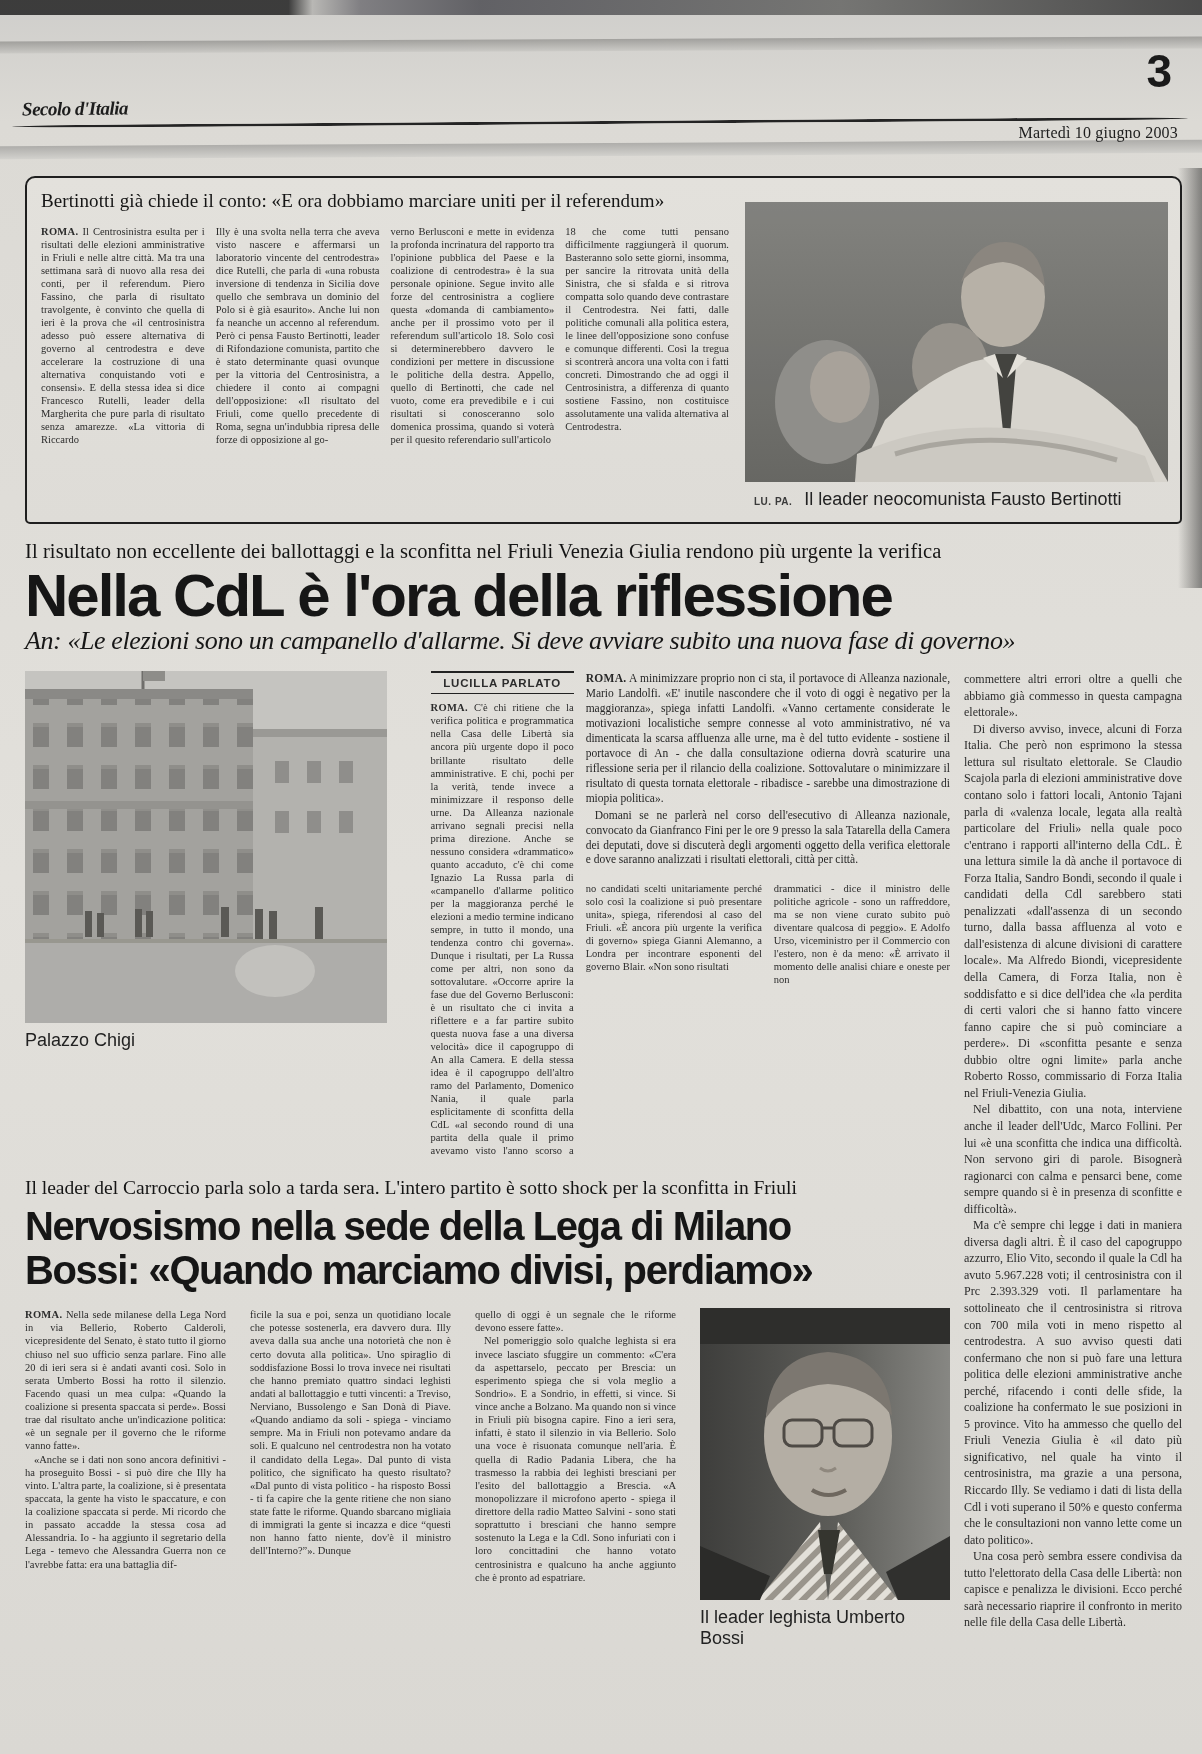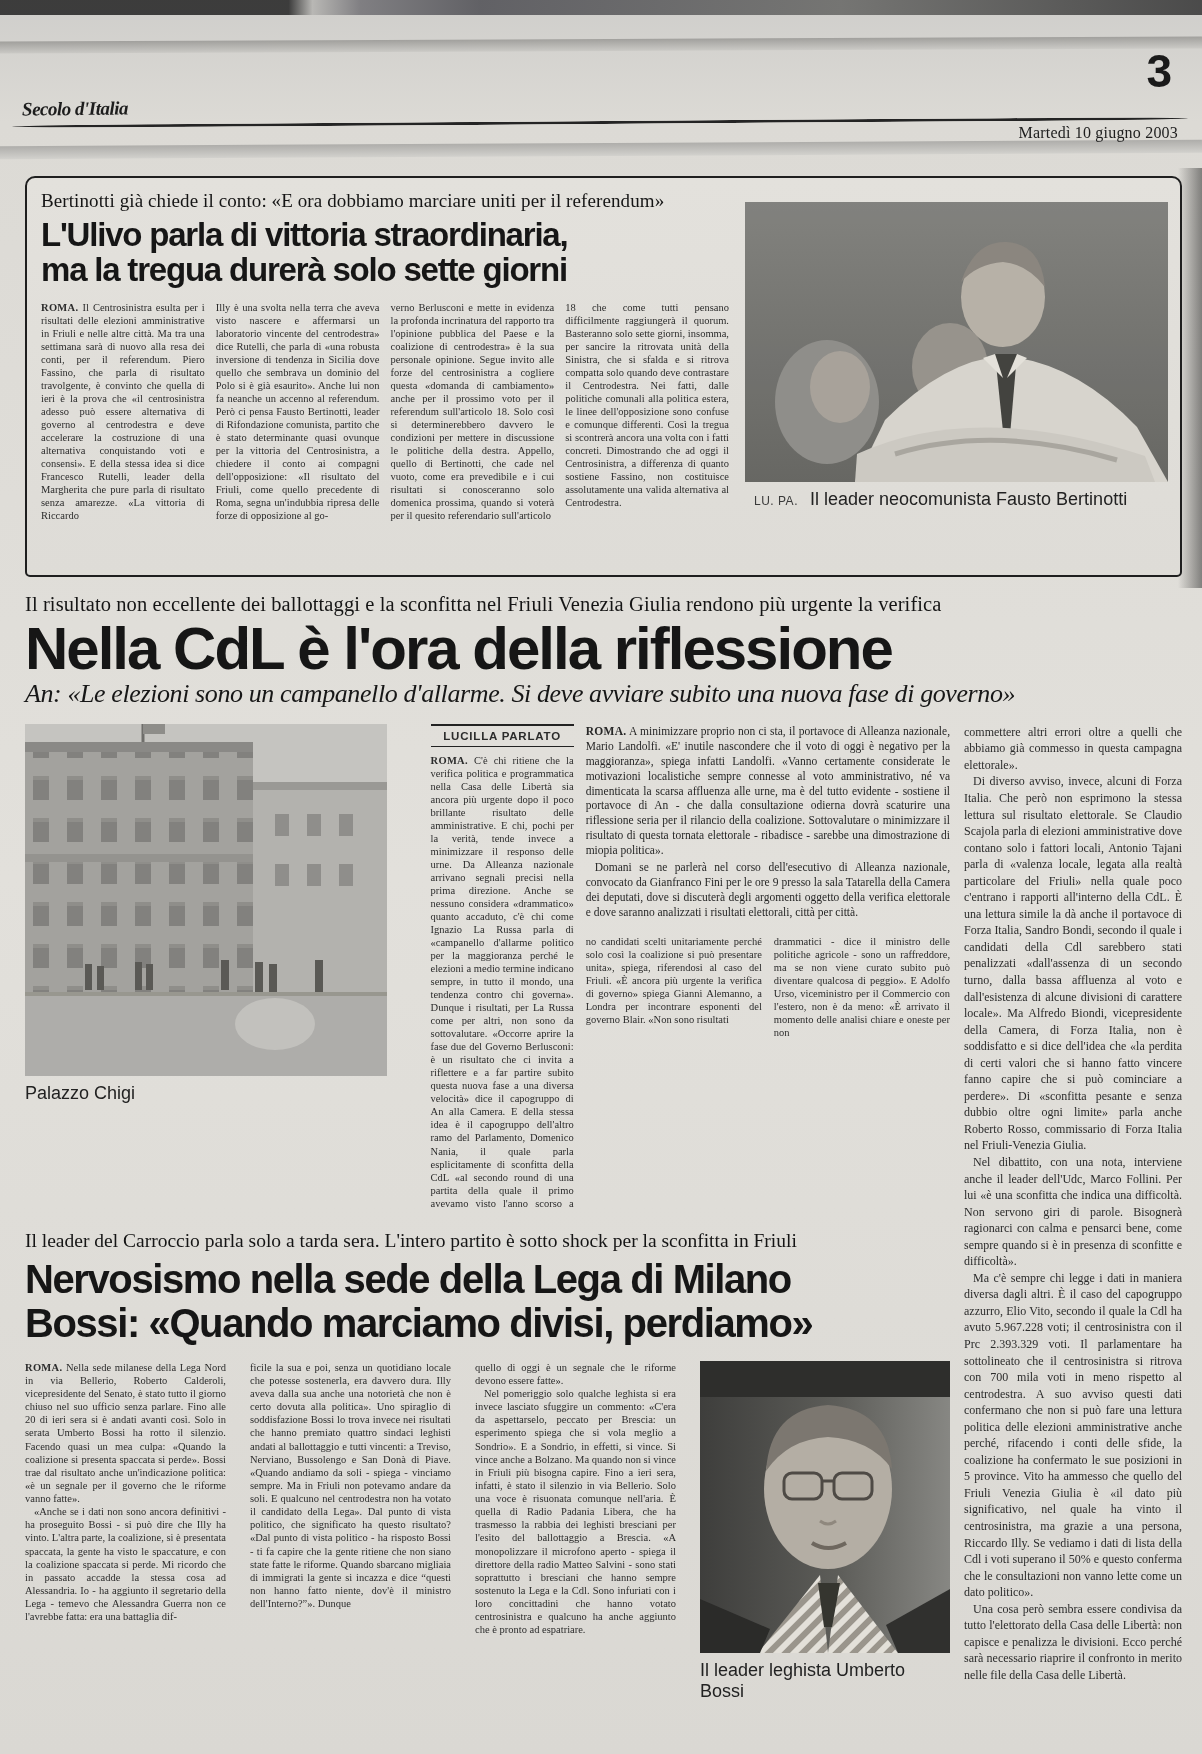--- a/index.html
+++ b/index.html
@@ -34,21 +34,21 @@
     font-size:19px; letter-spacing:-.5px; transform:rotate(-.6deg); }
   .edition-date { position:absolute; top:124px; right:24px; font-size:16px; letter-spacing:.2px; }
   
   .kicker { font-family:"Liberation Serif",serif; color:#151515; }
   .headline { font-family:"Liberation Sans",sans-serif; font-weight:bold; color:#161616; }
   .bodytxt p { margin:0; text-align:justify; text-indent:9px; }
   .bodytxt p:first-child { text-indent:0; }
   .bodytxt b { letter-spacing:.3px; }
   .caption-row { display:flex; align-items:baseline; gap:12px; margin-top:7px;
     font-family:"Liberation Sans",sans-serif; }
-  .credit { font-size:12px; font-weight:normal; color:#3a3a3a; letter-spacing:.5px;padding-left:9px; }
+  .credit { font-size:10px; font-weight:bold; color:#3a3a3a; letter-spacing:.5px;padding-left:9px; }
   .caption { font-size:18px; font-weight:normal; color:#222; }
   svg { display:block; }
   
   .a1 { position:relative; margin:6px 20px 0 25px; border:2px solid #1f1f1f;
     border-radius:10px 10px 5px 5px; padding:10px 12px 12px 14px;
     background:linear-gradient(180deg,#e3e1dc,#dedcd7); }
   .a1-flex { display:flex; gap:16px; }
   .a1-left { width:698px; }
   .a1-kicker { font-size:19px; margin:2px 0 5px; letter-spacing:.1px; }
   .a1-head { font-size:33px; line-height:1.07; letter-spacing:-1.2px; }
@@ -101,24 +101,20 @@
     <div class="pageno">3</div>
     <div class="masthead">Secolo d'Italia</div>
     <div class="mast-rule"></div>
     <div class="edition-date">Martedì 10 giugno 2003</div>
   </header>
 
   <section class="a1">
     <div class="a1-flex">
       <div class="a1-left">
         <p class="kicker a1-kicker">Bertinotti già chiede il conto: «E ora dobbiamo marciare uniti per il referendum»</p>
-        <div class="headline a1-head">
-          <div>L'Ulivo parla di vittoria straordinaria,</div>
-          <div>ma la tregua durerà solo sette giorni</div>
-        </div>
         <div class="a1-cols">
           <div class="a1-col bodytxt">
               <p><b>ROMA.</b> Il Centrosinistra esulta per i risultati delle elezioni amministrative in Friuli e nelle altre città. Ma tra una settimana sarà di nuovo alla resa dei conti, per il referendum. Piero Fassino, che parla di risultato travolgente, è convinto che quella di ieri è la prova che «il centrosinistra adesso può essere alternativa di governo al centrodestra e deve accelerare la costruzione di una alternativa conquistando voti e consensi». E della stessa idea si dice Francesco Rutelli, leader della Margherita che pure parla di risultato senza amarezze. «La vittoria di Riccardo</p>
             </div>
           <div class="a1-col bodytxt">
               <p>Illy è una svolta nella terra che aveva visto nascere e affermarsi un laboratorio vincente del centrodestra» dice Rutelli, che parla di «una robusta inversione di tendenza in Sicilia dove quello che sembrava un dominio del Polo si è già esaurito». Anche lui non fa neanche un accenno al referendum. Però ci pensa Fausto Bertinotti, leader di Rifondazione comunista, partito che è stato determinante quasi ovunque per la vittoria del Centrosinistra, a chiedere il conto ai compagni dell'opposizione: «Il risultato del Friuli, come quello precedente di Roma, segna un'indubbia ripresa delle forze di opposizione al go-</p>
             </div>
           <div class="a1-col bodytxt">
               <p>verno Berlusconi e mette in evidenza la profonda incrinatura del rapporto tra l'opinione pubblica del Paese e la coalizione di centrodestra» è la sua personale opinione. Segue invito alle forze del centrosinistra a cogliere questa «domanda di cambiamento» anche per il prossimo voto per il referendum sull'articolo 18. Solo così si determinerebbero davvero le condizioni per mettere in discussione le politiche della destra. Appello, quello di Bertinotti, che cade nel vuoto, come era prevedibile e i cui risultati si conosceranno solo domenica prossima, quando si voterà per il quesito referendario sull'articolo</p>
             </div>

